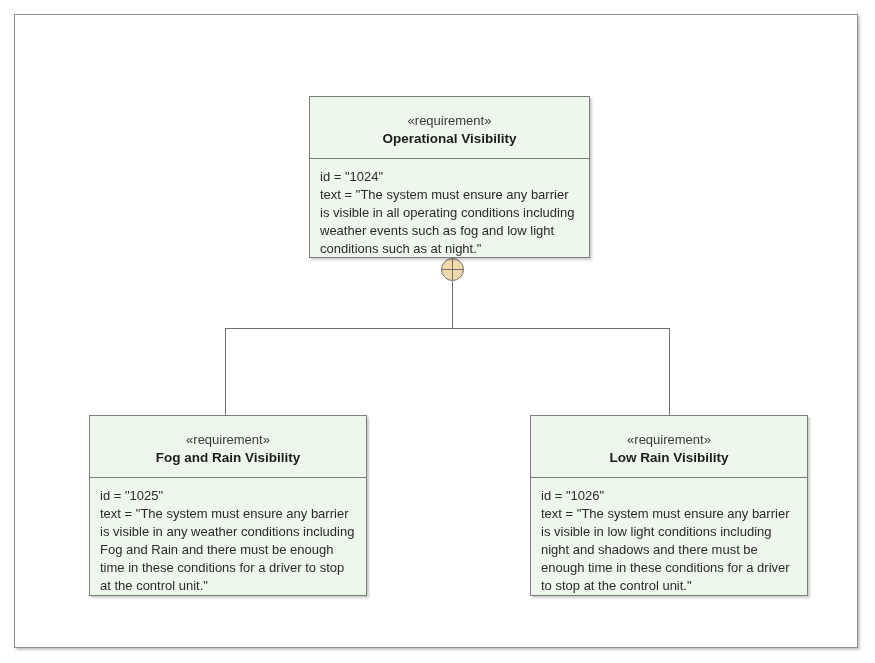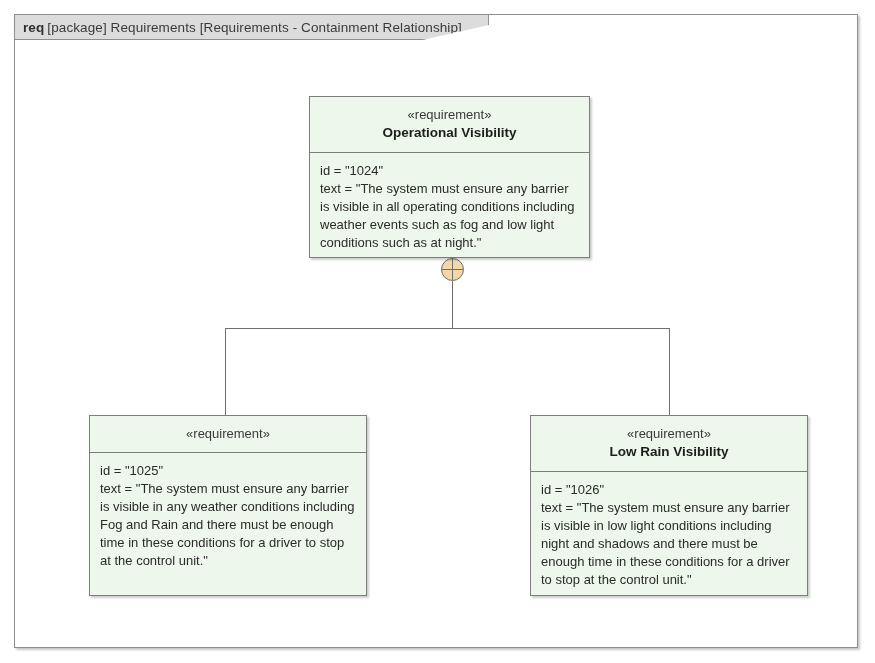--- a/index.html
+++ b/index.html
@@ -65,21 +65,21 @@
   
   .req-block {
     position: absolute;
     background: #eef7ec;
     border: 1px solid #7d7d7d;
     box-sizing: border-box;
     box-shadow: 2px 2px 2px rgba(0,0,0,0.20);
   }
   .req-header {
     text-align: center;
-    padding: 9px 6px 10px 6px;
+    padding: 15px 6px 10px 6px;
     border-bottom: 1px solid #7d7d7d;
     line-height: 1.32;
   }
   .req-stereotype {
     font-size: 13px;
     color: #3a3a3a;
   }
   .req-name {
     font-size: 13.5px;
     font-weight: bold;
@@ -131,24 +131,20 @@
     margin-left: -0.5px;
   }
 </style>
 </head>
 <body>
 
 <div id="canvas">
 
   <div class="diagram-frame"></div>
 
-  <div class="frame-tab">
-    <span class="kind">req</span>
-      <span class="tab-text">[package] Requirements [Requirements - Containment Relationship]</span>
-  </div>
 
   <div class="line-v" style="left:452px; top:258px; height:2px;"></div>
 
   <div class="containment" style="left:441px; top:258px;">
     <span class="cross-h"></span>
     <span class="cross-v"></span>
   </div>
 
   <div class="line-v" style="left:452px; top:281px; height:48px;"></div>
 
@@ -165,20 +161,21 @@
     </div>
     <div class="req-body">
       <div class="req-prop">id = "1024"</div>
       <div class="req-prop">text = "The system must ensure any barrier is visible in all operating conditions including weather events such as fog and low light conditions such as at night."</div>
     </div>
   </div>
 
   <div class="req-block" style="left:89px; top:415px; width:278px; height:181px;">
     <div class="req-header">
       <div class="req-stereotype">«requirement»</div>
+      <div class="req-name">Fog and Rain Visibility</div>
     </div>
     <div class="req-body">
       <div class="req-prop">id = "1025"</div>
       <div class="req-prop">text = "The system must ensure any barrier is visible in any weather conditions including Fog and Rain and there must be enough time in these conditions for a driver to stop at the control unit."</div>
     </div>
   </div>
 
   <div class="req-block" style="left:530px; top:415px; width:278px; height:181px;">
     <div class="req-header">
       <div class="req-stereotype">«requirement»</div>

